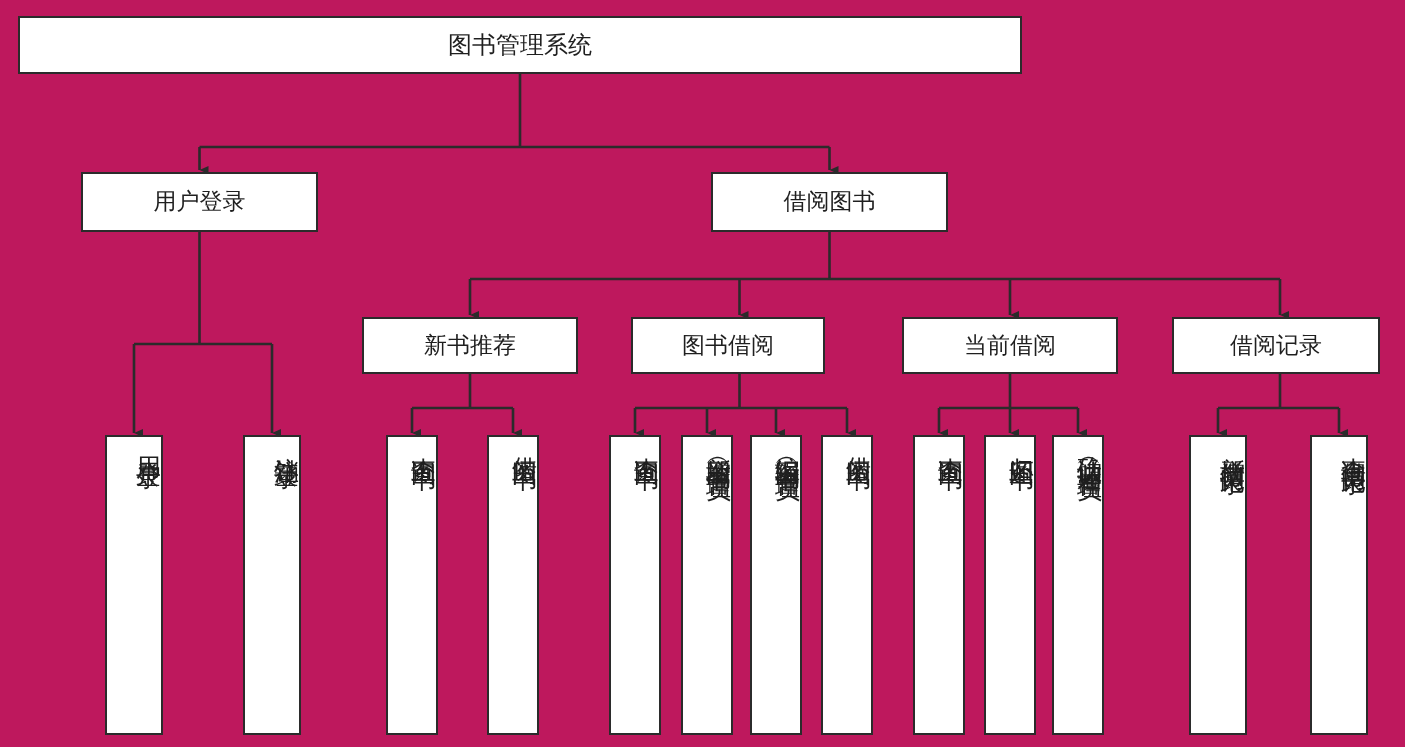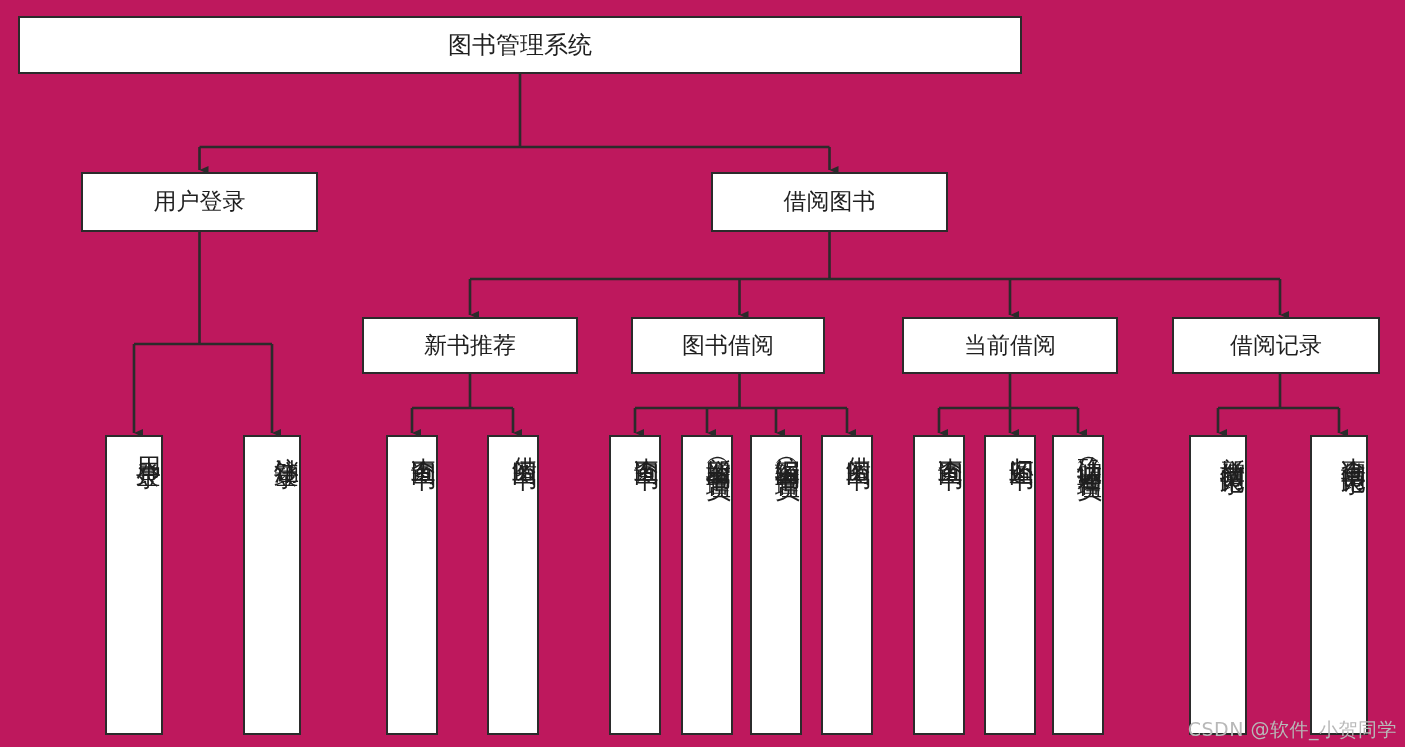--- a/index.html
+++ b/index.html
@@ -177,14 +177,13 @@
         <span class="node-label">确认归还（管理员）</span>
       </div>
       <div class="node vertical" style="left: 1189px; top: 435px; width: 58px; height: 300px;">
         <span class="node-label">新增借阅记录</span>
       </div>
       <div class="node vertical" style="left: 1310px; top: 435px; width: 58px; height: 300px;">
         <span class="node-label">查询借阅记录</span>
       </div>
     </div>
 
-  <div id="watermark">CSDN @软件_小贺同学</div>
 </div>
 
 </body></html>

